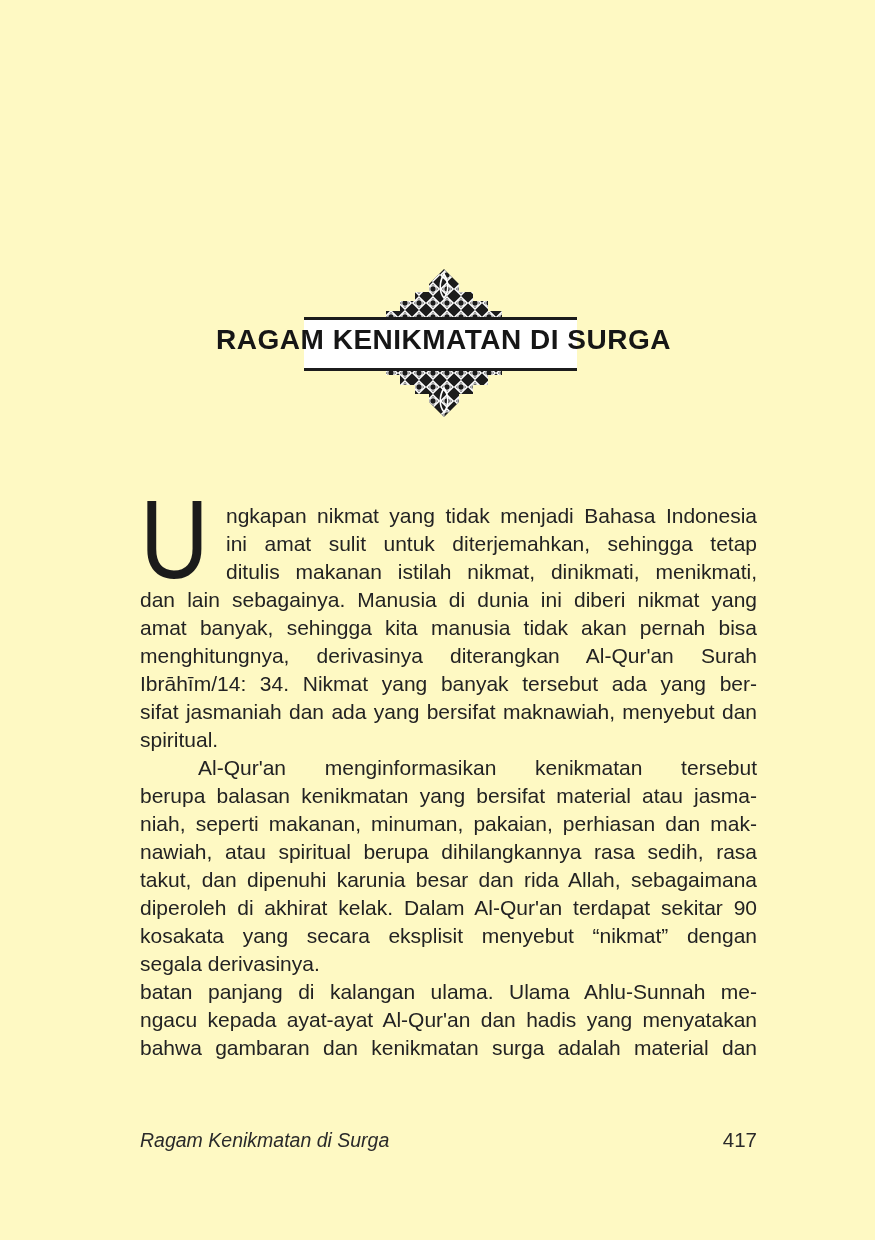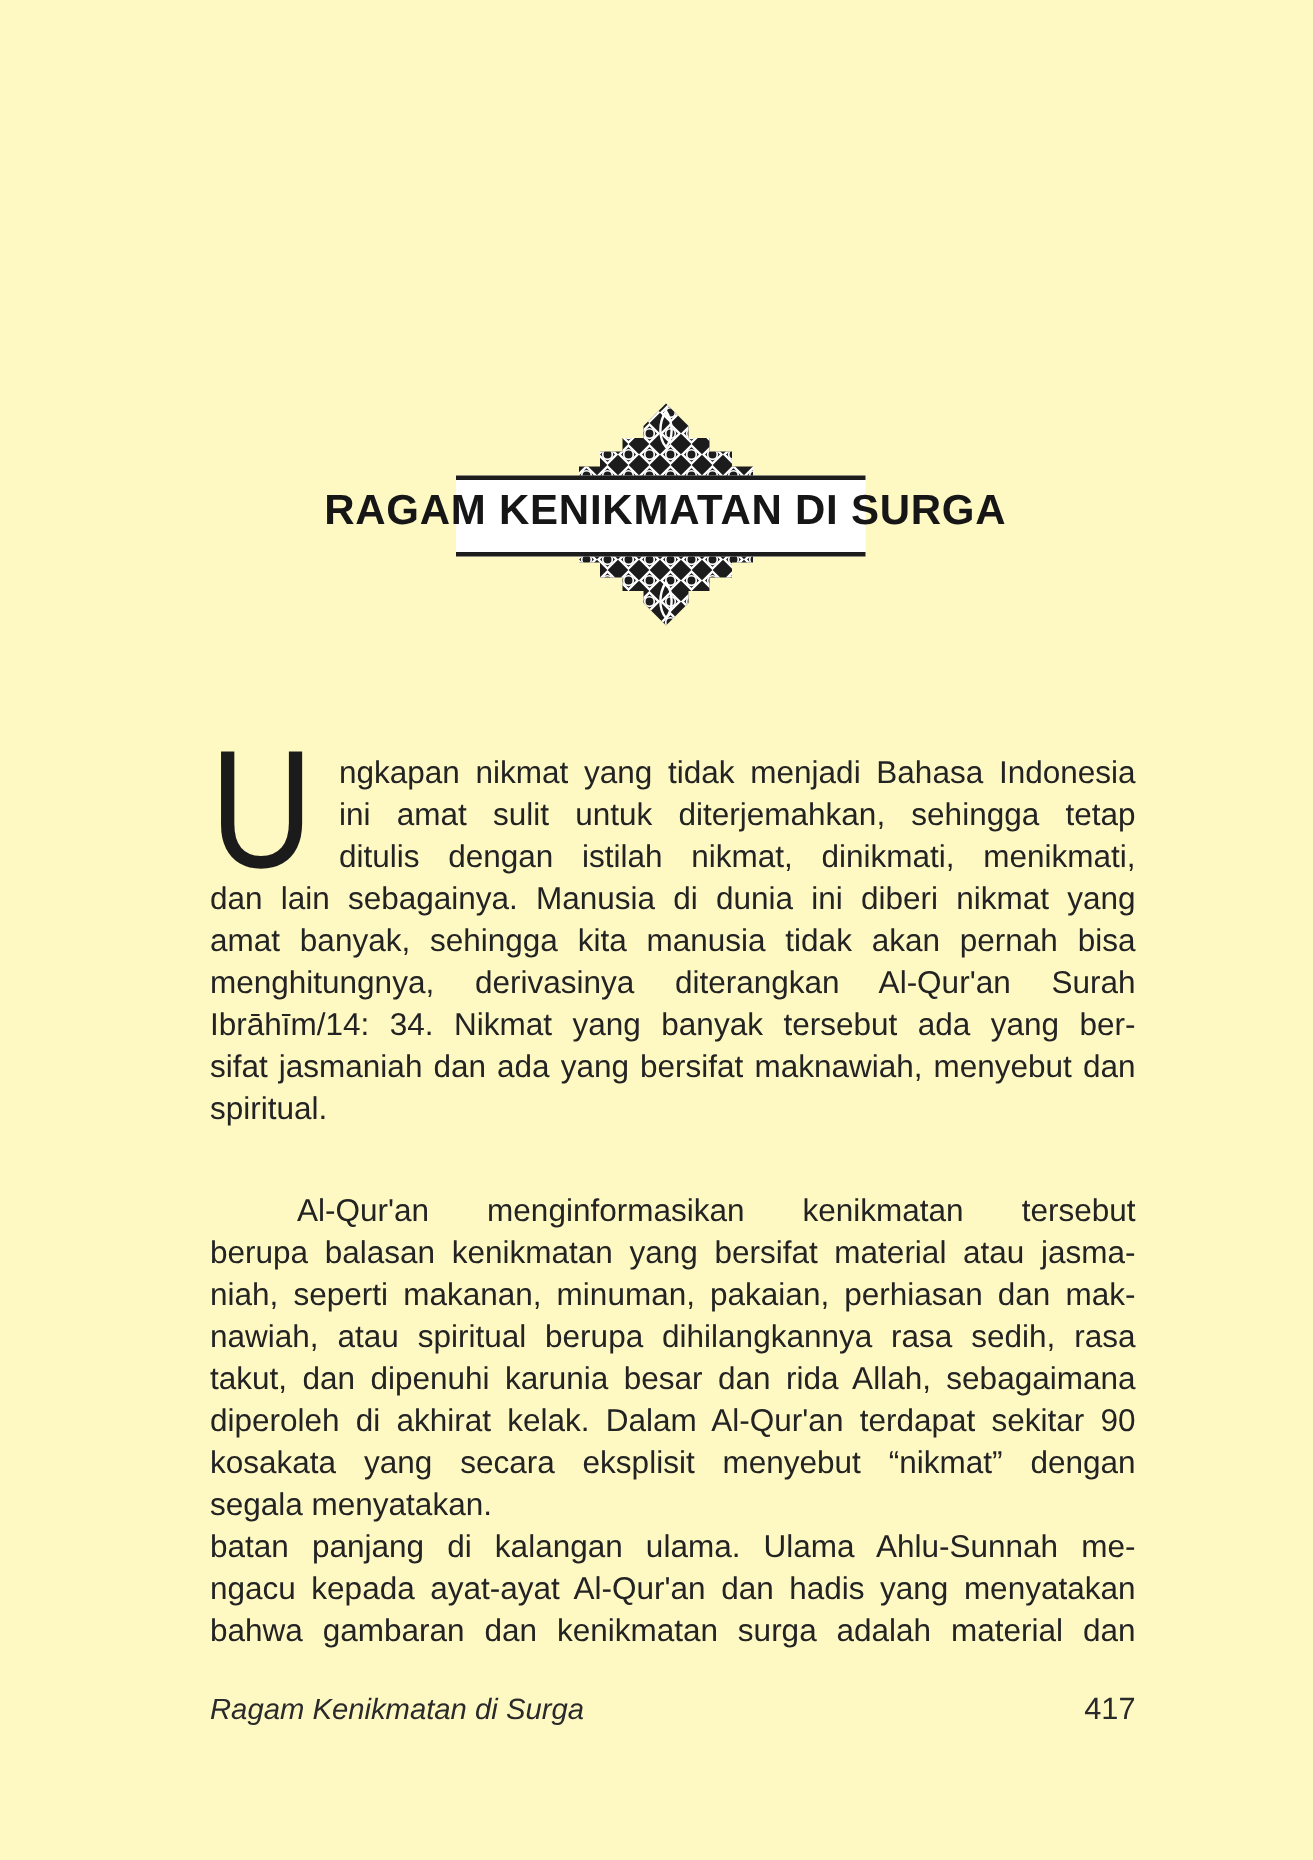--- a/index.html
+++ b/index.html
@@ -69,21 +69,21 @@
     text-align: justify;
     text-align-last: justify;
     -moz-text-align-last: justify;
     height: 28px;
     white-space: normal;
   }
   .line.flush-last {
     text-align-last: left;
     -moz-text-align-last: left;
   }
-  .line.indent { text-indent: 58px; margin-top: 40px; }
+  .line.indent { text-indent: 58px; }
   .dropcap {
     float: left;
     width: 67px;
     height: 84px;
     margin: -4px 19px 0 0;
     font-size: 112px;
     line-height: 84px;
     color: #1b1b1b;
     transform: scaleX(0.85);
     transform-origin: 0 50%;
@@ -142,37 +142,37 @@
 
   <div class="title-band"></div>
 
   <h1 class="chapter-title">RAGAM KENIKMATAN DI SURGA</h1>
 
   <div class="body-text" id="body-text">
       <div class="para">
         <span class="dropcap">U</span>
         <div class="line">ngkapan nikmat yang tidak menjadi Bahasa Indonesia</div>
         <div class="line">ini amat sulit untuk diterjemahkan, sehingga tetap</div>
-        <div class="line">ditulis dengan istilah nikmat, dinikmati, menikmati,</div>
+        <div class="line">ditulis makanan istilah nikmat, dinikmati, menikmati,</div>
         <div class="line">dan lain sebagainya. Manusia di dunia ini diberi nikmat yang</div>
         <div class="line">amat banyak, sehingga kita manusia tidak akan pernah bisa</div>
         <div class="line">menghitungnya, derivasinya diterangkan Al-Qur'an Surah</div>
         <div class="line">Ibrāhīm/14: 34. Nikmat yang banyak tersebut ada yang ber-</div>
         <div class="line">sifat jasmaniah dan ada yang bersifat maknawiah, menyebut dan</div>
         <div class="line flush-last">spiritual.</div>
       </div>
       <div class="para">
         <div class="line indent">Al-Qur'an menginformasikan kenikmatan tersebut</div>
         <div class="line">berupa balasan kenikmatan yang bersifat material atau jasma-</div>
         <div class="line">niah, seperti makanan, minuman, pakaian, perhiasan dan mak-</div>
         <div class="line">nawiah, atau spiritual berupa dihilangkannya rasa sedih, rasa</div>
         <div class="line">takut, dan dipenuhi karunia besar dan rida Allah, sebagaimana</div>
         <div class="line">diperoleh di akhirat kelak. Dalam Al-Qur'an terdapat sekitar 90</div>
         <div class="line">kosakata yang secara eksplisit menyebut “nikmat” dengan</div>
-        <div class="line flush-last">segala menyatakan.</div>
+        <div class="line flush-last">segala derivasinya.</div>
       </div>
       <div class="para">
         <div class="line">batan panjang di kalangan ulama. Ulama Ahlu-Sunnah me-</div>
         <div class="line">ngacu kepada ayat-ayat Al-Qur'an dan hadis yang menyatakan</div>
         <div class="line">bahwa gambaran dan kenikmatan surga adalah material dan</div>
       </div>
     </div>
 
   <div class="footer">
     <span class="running-title">Ragam Kenikmatan di Surga</span>

